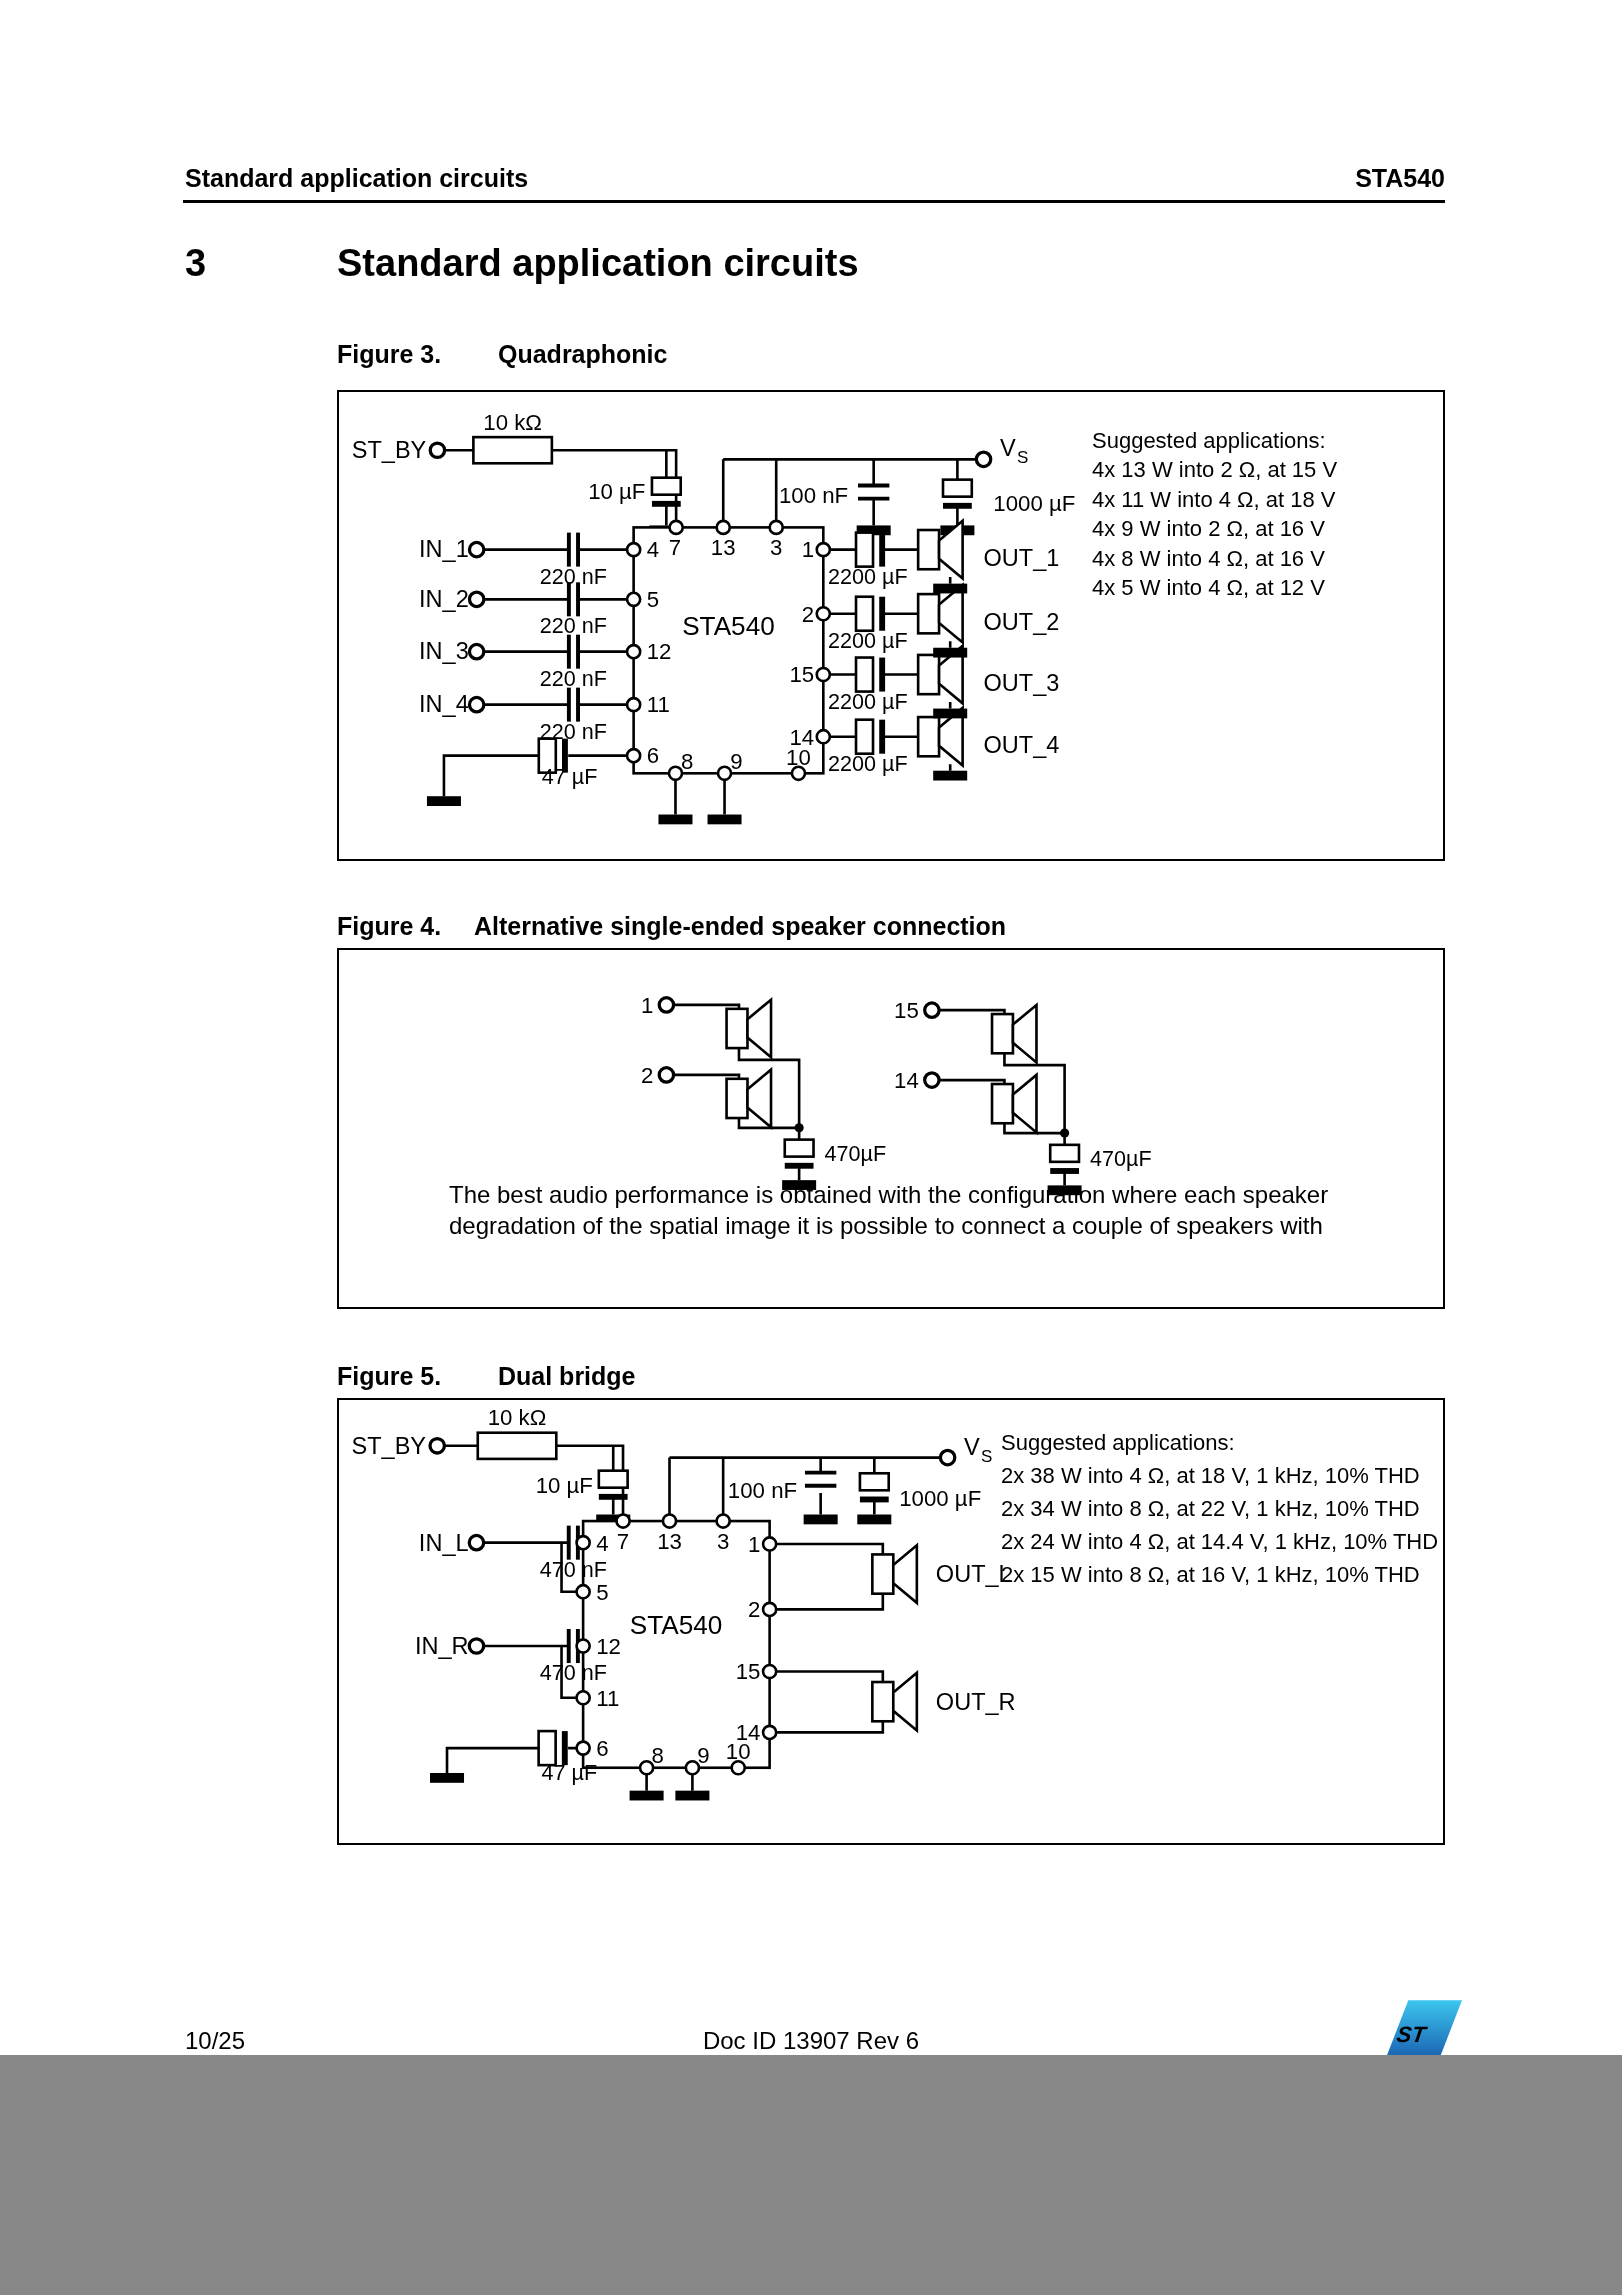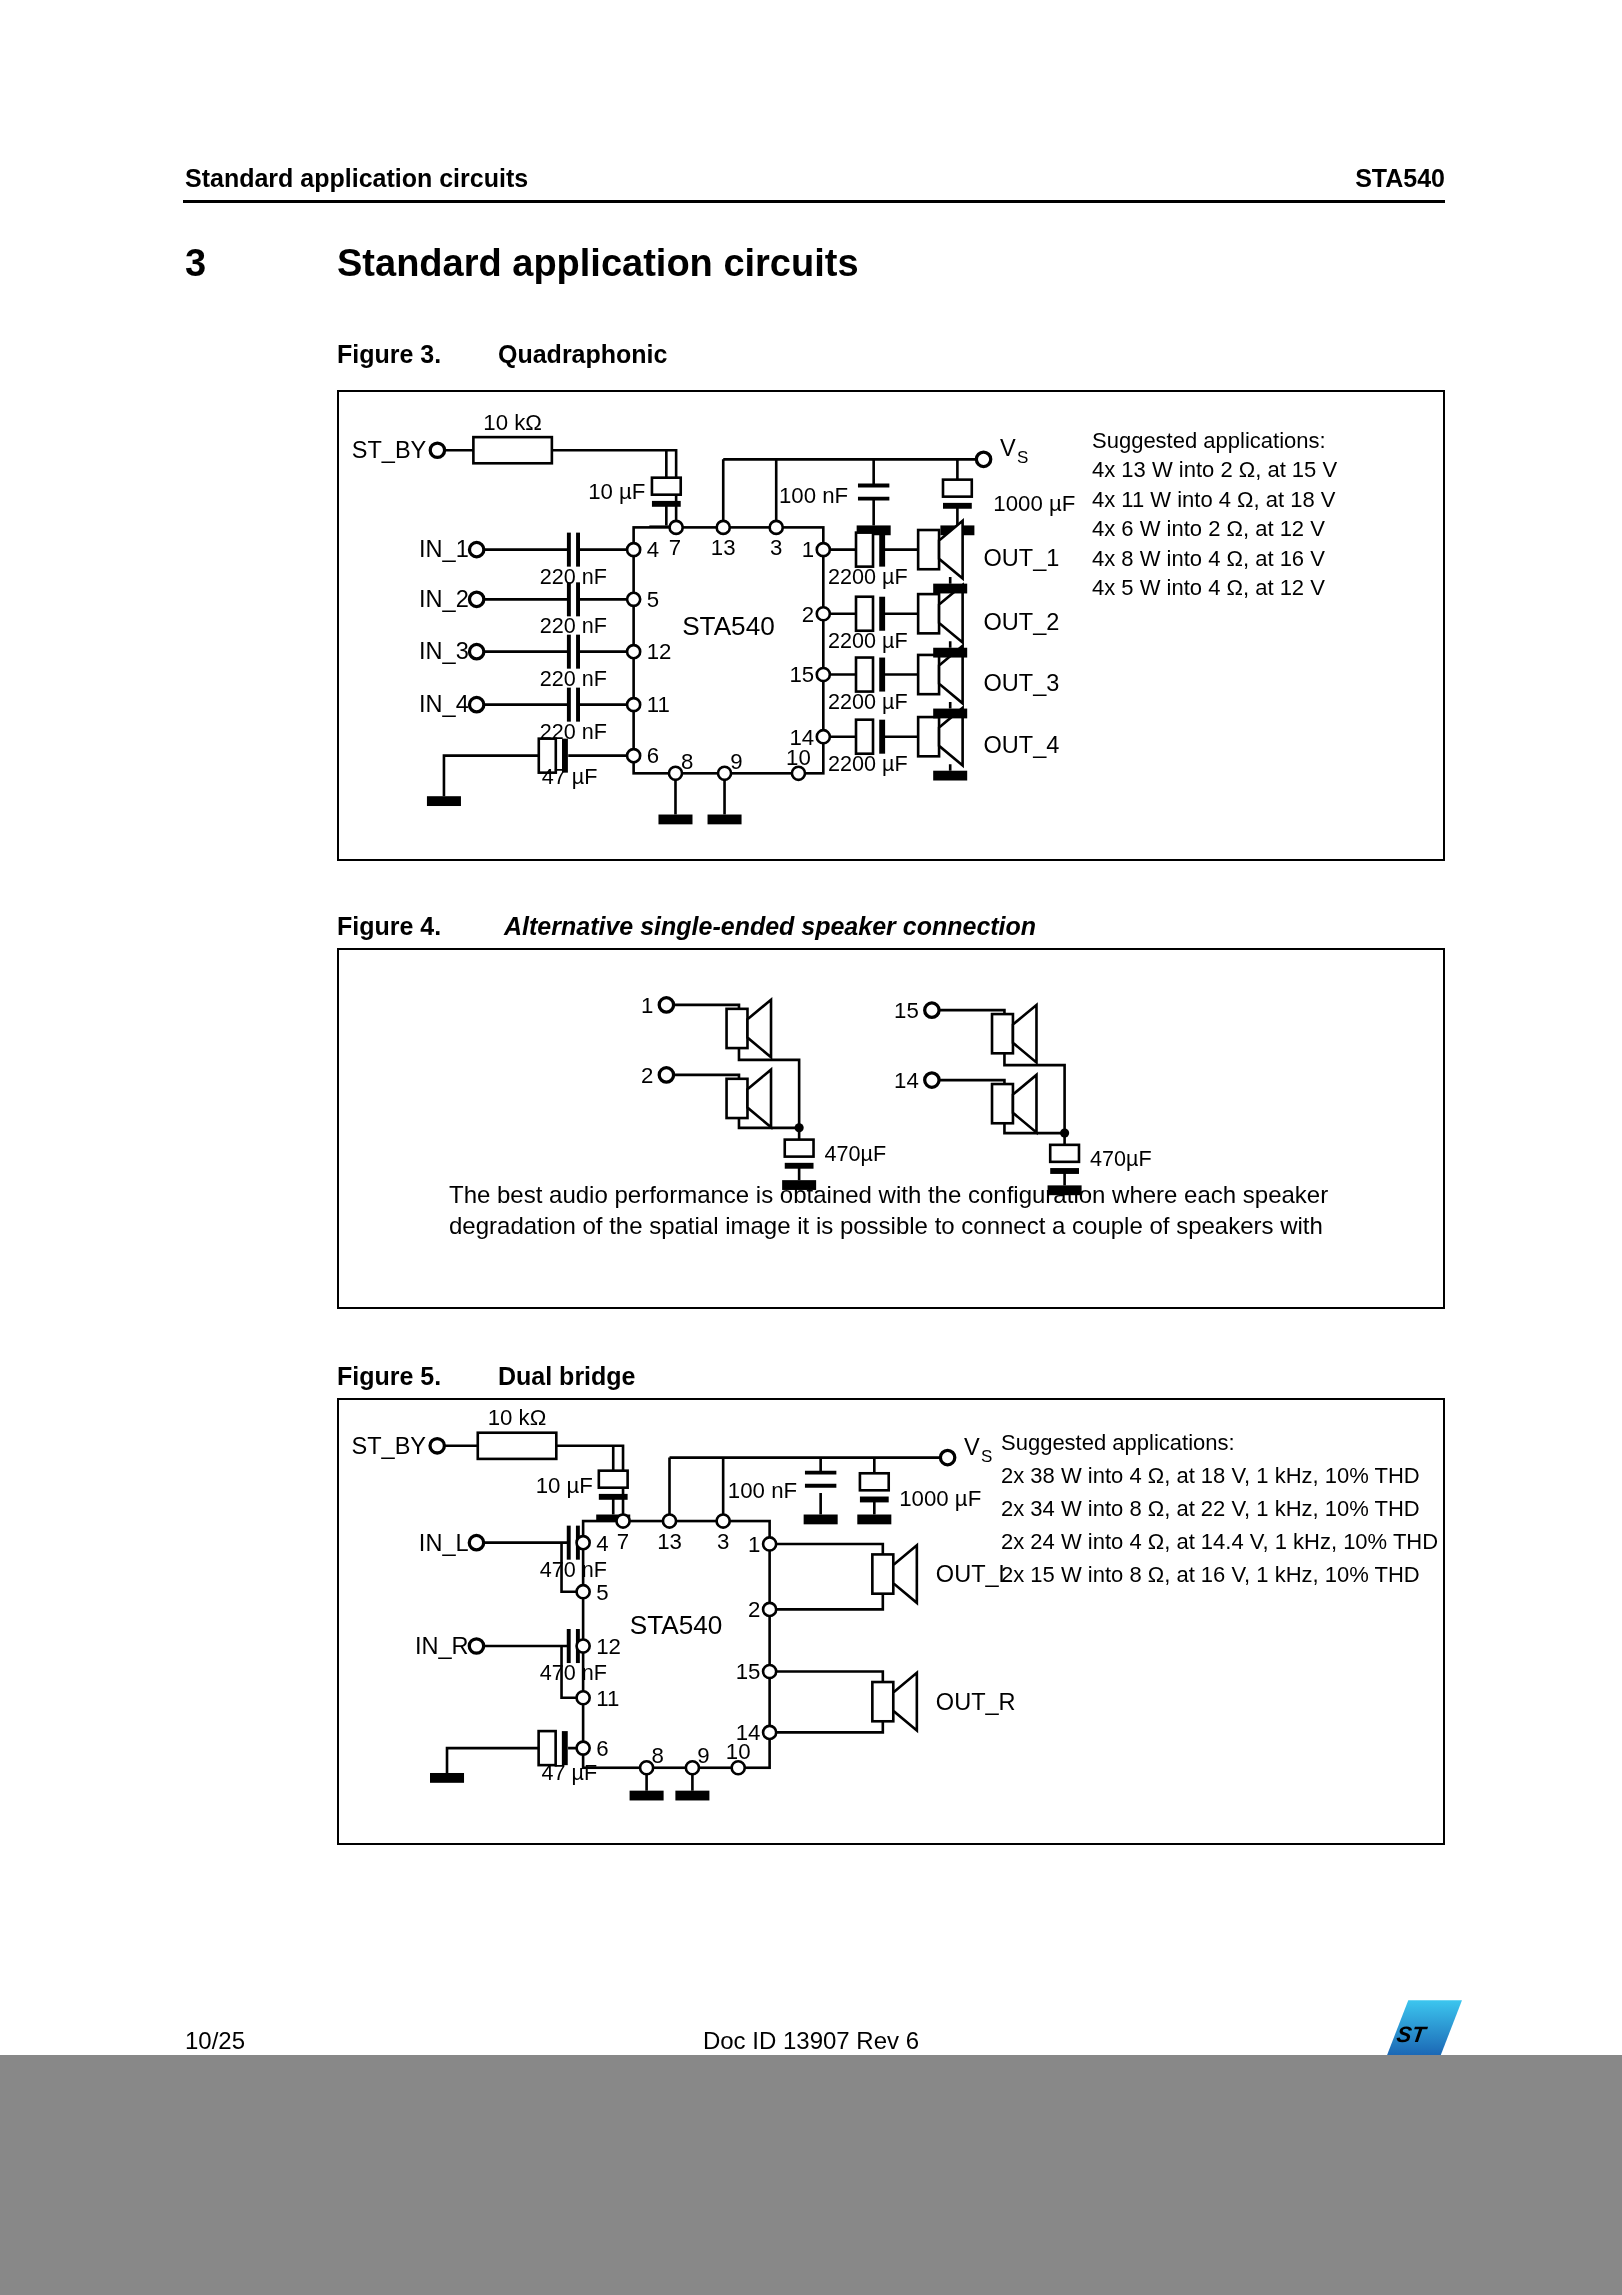--- a/index.html
+++ b/index.html
@@ -188,28 +188,28 @@
       <text class="lbl36" x="985" y="266">OUT_1</text>
       <text class="lbl36" x="985" y="364">OUT_2</text>
       <text class="lbl36" x="985" y="457">OUT_3</text>
       <text class="lbl36" x="985" y="552">OUT_4</text>
     </svg>
 
     <div class="abs t34" style="left:753px;top:34px;">
       <div>Suggested applications:</div>
       <div>4x 13 W into 2 Ω, at 15 V</div>
       <div>4x 11 W into 4 Ω, at 18 V</div>
-      <div>4x 6 W into 2 Ω, at 12 V</div>
+      <div>4x 9 W into 2 Ω, at 16 V</div>
       <div>4x 8 W into 4 Ω, at 16 V</div>
       <div>4x 5 W into 4 Ω, at 12 V</div>
     </div>
   </div>
 
   <div class="caption" style="left:337px;top:912px;">Figure 4.</div>
-  <div class="caption" style="left:504px;top:912px;font-style:italic;">Alternative single-ended speaker connection</div>
+  <div class="caption" style="left:474px;top:912px;">Alternative single-ended speaker connection</div>
 
   <div class="figbox" style="left:337px;top:948px;width:1108px;height:361px;">
     <svg width="1104" height="357" viewBox="0 0 1687 546">
       <g stroke="#000" stroke-width="4" fill="none">
         <path d="M511 84 H611 V94 M611 146 V168 H703 V272 M511 191 H611 V201 M611 253 V272 H703 M703 272 V290 M703 330 V352"></path>
         <path d="M917 92 H1017 V102 M1017 154 V176 H1109 V280 M917 199 H1017 V209 M1017 261 V280 H1109 M1109 280 V298 M1109 338 V360"></path>
       </g>
       <use href="#spk" x="592" y="120"></use>
       <use href="#spk" x="592" y="227"></use>
       <use href="#spk" x="998" y="128"></use>

